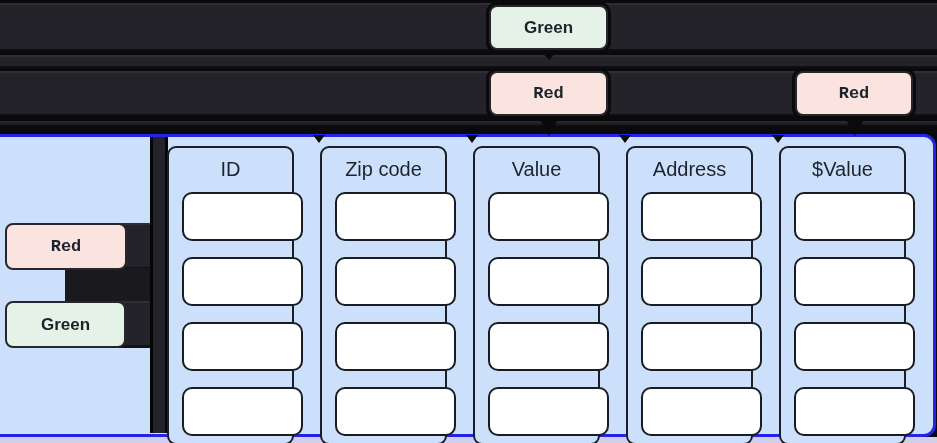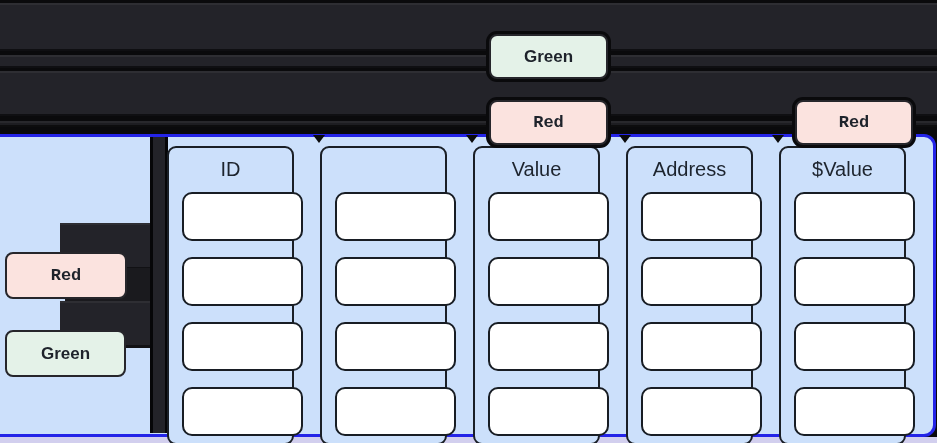--- a/index.html
+++ b/index.html
@@ -73,21 +73,21 @@
   }
   .notch-green{
     border-left:9px solid transparent;border-right:9px solid transparent;
     border-top:10px solid #0a0a0c;z-index:2;
   }
 
   
   .badge{
     position:absolute;display:flex;align-items:center;justify-content:center;
     box-sizing:border-box;font-weight:bold;font-size:17px;color:#1e232b;
-    border:2px solid var(--badge-border,#26262b);border-radius:8px;z-index:4;margin-top:29px;
+    border:2px solid var(--badge-border,#26262b);border-radius:8px;z-index:4;
   }
   .badge-green{background:var(--green,#e4f2e8);}
   .badge-red{background:var(--red,#fbe3df);font-family:Liberation Mono, monospace;}
   .seam{box-shadow:0 0 0 3px #0a0a0c;}
   #badge-top-green{left:489px;top:5px;width:119px;height:45px;}
   #badge-top-red1{left:489px;top:71px;width:119px;height:45px;}
   #badge-top-red2{left:795px;top:71px;width:118px;height:45px;}
   #badge-left-red{left:5px;top:223px;width:122px;height:47px;}
   #badge-left-green{left:5px;top:301px;width:121px;height:47px;}
 </style>
@@ -125,20 +125,21 @@
       <div class="field" style="top: 239px;"></div>
     </div>
     <div class="column" style="left: 473px;">
     <div class="col-header">Value</div>
   <div class="field" style="top: 44px;"></div>
       <div class="field" style="top: 109px;"></div>
       <div class="field" style="top: 174px;"></div>
       <div class="field" style="top: 239px;"></div>
     </div>
     <div class="column" style="left: 320px;">
+    <div class="col-header">Zip code</div>
   <div class="field" style="top: 44px;"></div>
       <div class="field" style="top: 109px;"></div>
       <div class="field" style="top: 174px;"></div>
       <div class="field" style="top: 239px;"></div>
     </div>
     <div class="column" style="left: 167px;">
     <div class="col-header">ID</div>
   <div class="field" style="top: 44px;"></div>
       <div class="field" style="top: 109px;"></div>
       <div class="field" style="top: 174px;"></div>

